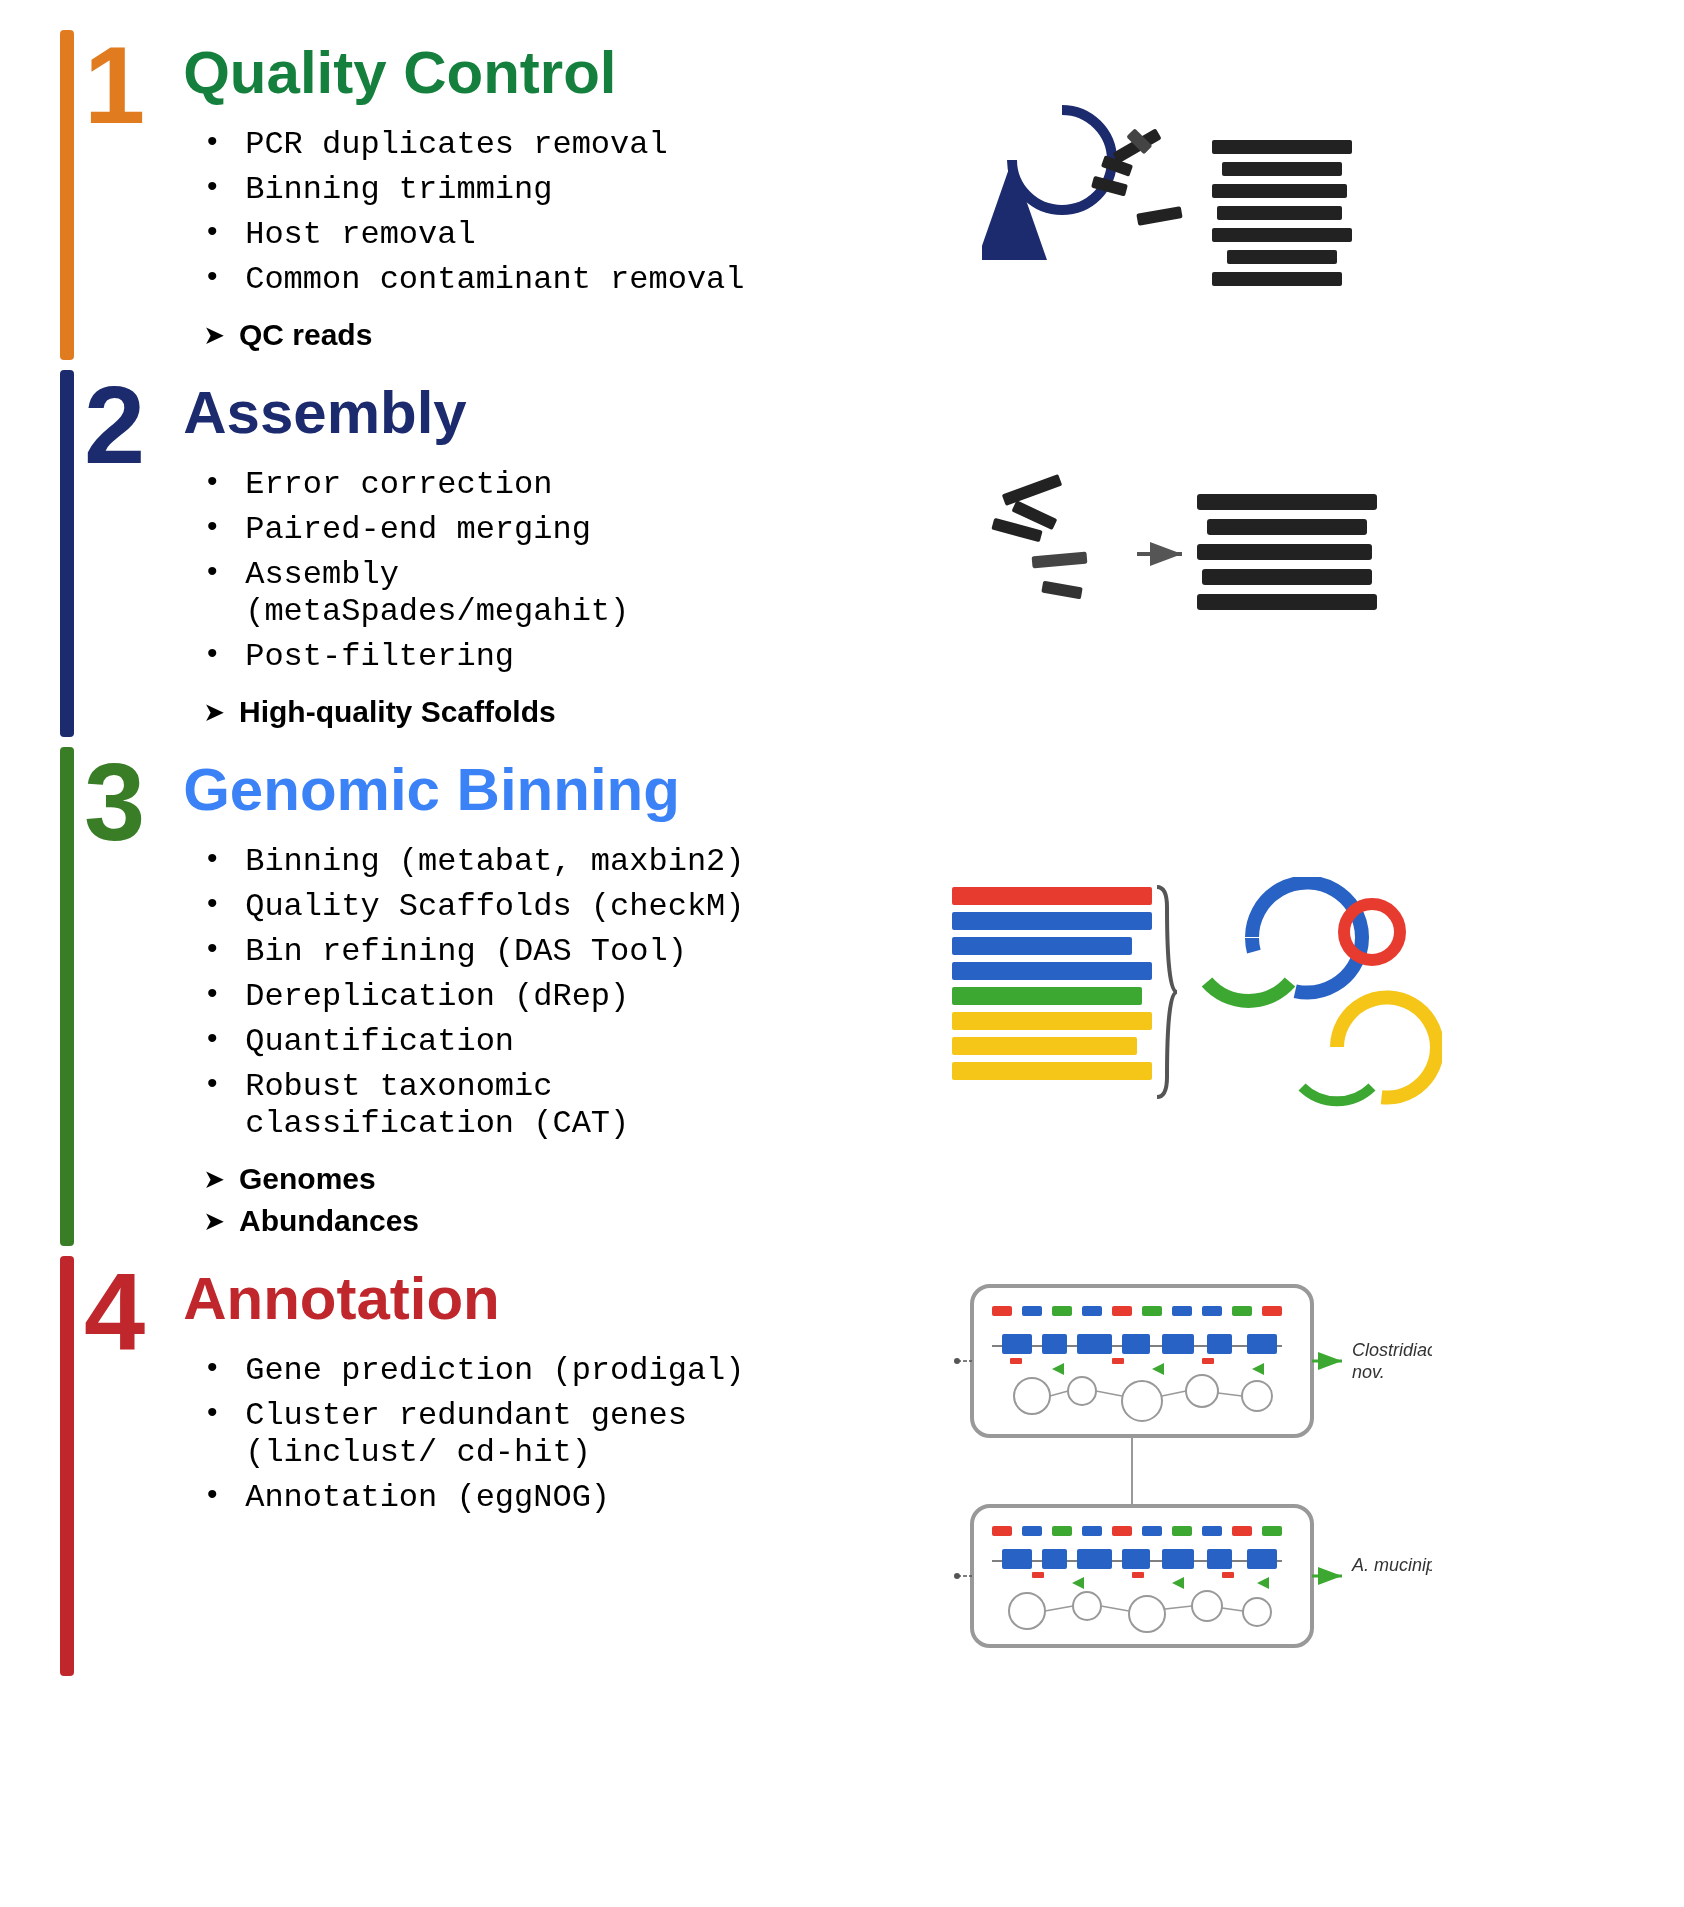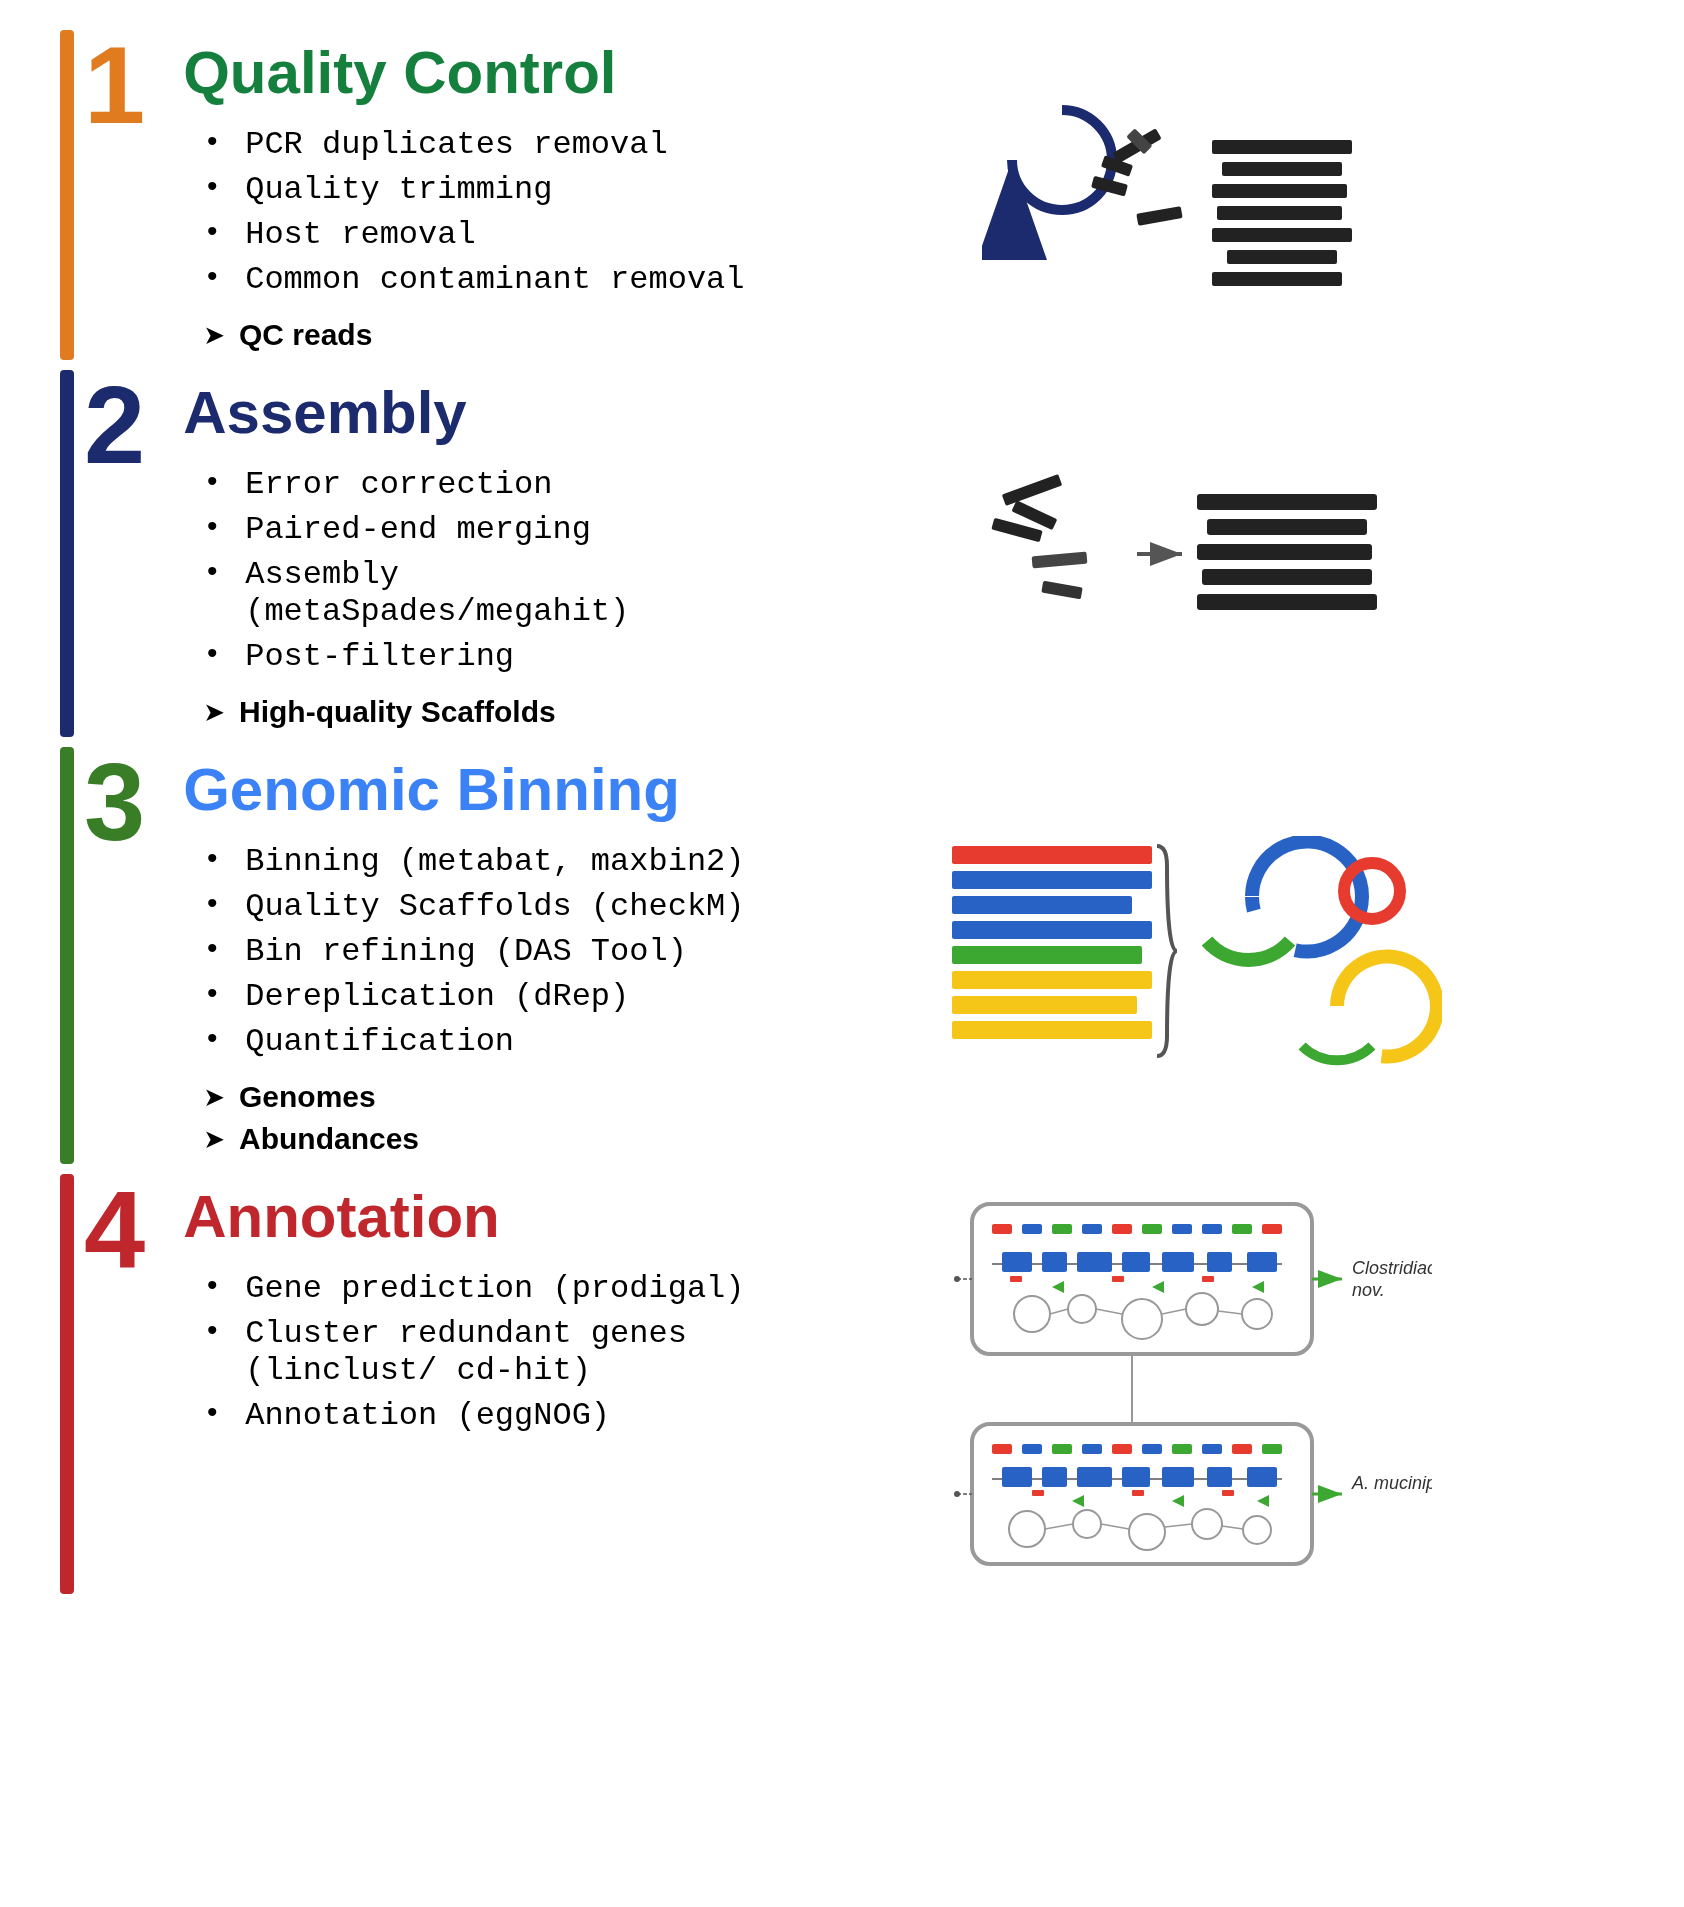--- a/index.html
+++ b/index.html
@@ -158,21 +158,21 @@
 <div class="section section-1">
   <div class="section-left">
     <div class="section-number-container">
       <div class="section-bar"></div>
       <div class="section-number">1</div>
     </div>
     <div class="section-content">
       <div class="section-title">Quality Control</div>
       <ul class="bullet-list">
         <li>PCR duplicates removal</li>
-        <li>Quality trimming</li>
+        <li>Binning trimming</li>
         <li>Host removal</li>
         <li>Common contaminant removal</li>
       </ul>
       <div class="arrow-item">
         <span>QC reads</span>
       </div>
     </div>
   </div>
   <div class="section-right">
 
@@ -258,20 +258,21 @@
       <div class="section-number">3</div>
     </div>
     <div class="section-content">
       <div class="section-title">Genomic Binning</div>
       <ul class="bullet-list">
         <li>Binning (metabat, maxbin2)</li>
         <li>Quality Scaffolds (checkM)</li>
         <li>Bin refining (DAS Tool)</li>
         <li>Dereplication (dRep)</li>
         <li>Quantification</li>
+        <li>Robust taxonomic classification (CAT)</li>
       </ul>
       <div class="arrow-item">
         <span>Genomes</span>
       </div>
       <div class="arrow-item">
         <span>Abundances</span>
       </div>
     </div>
   </div>
   <div class="section-right">

